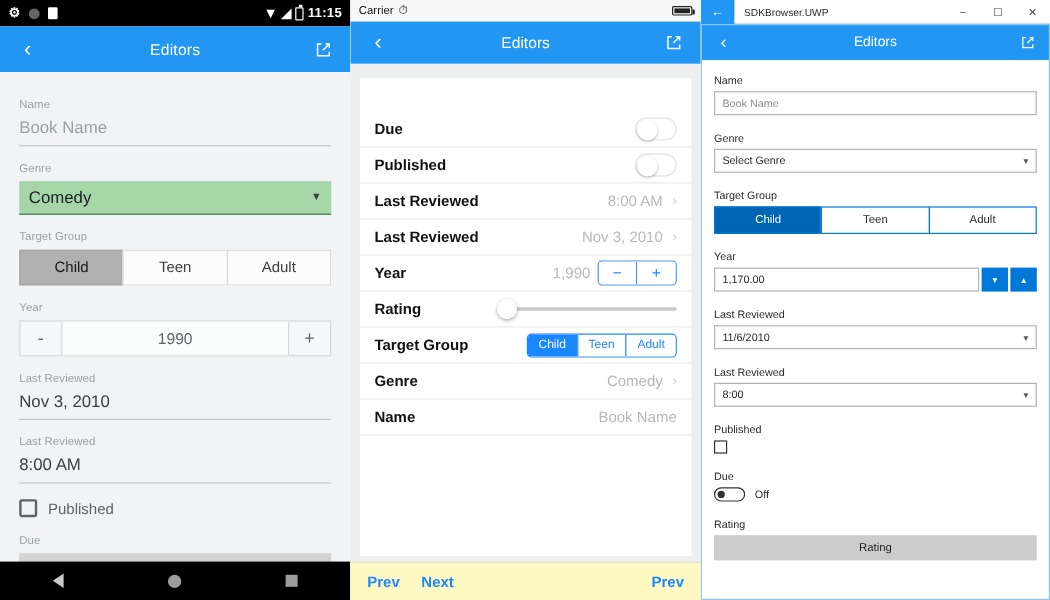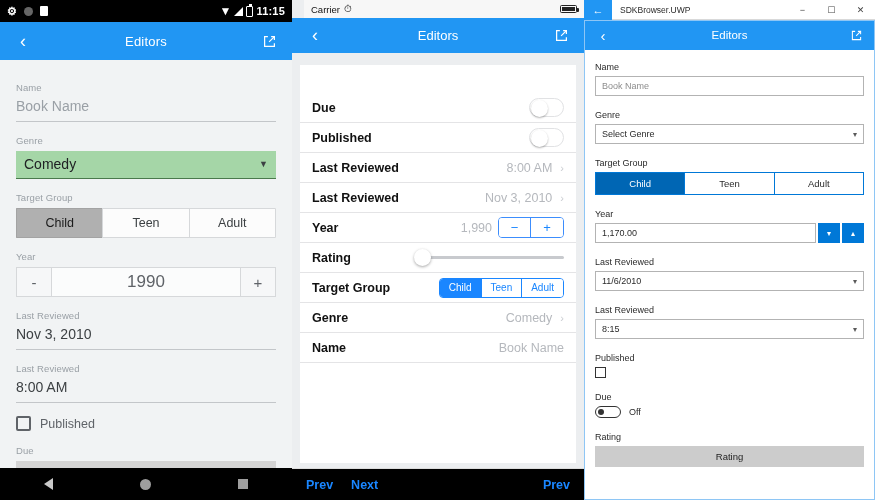--- a/index.html
+++ b/index.html
@@ -81,21 +81,21 @@
     display:flex; align-items:stretch; margin-bottom: 13px;
     border: 1px solid #d6d8da; background: #f6f7f8; height: 30px;
   }
   .and-step .sbtn {
     width: 34px; display:flex; align-items:center; justify-content:center;
     font-size: 15px; color:#5f6368;
   }
   .and-step .sval {
     flex:1; display:flex; align-items:center; justify-content:center;
     border-left:1px solid #d6d8da; border-right:1px solid #d6d8da;
-    background:#fbfcfc; font-size:17px; color:#5f6368;
+    background:#fbfcfc; font-size:13px; color:#5f6368;
   }
   .and-check-row { display:flex; align-items:center; gap:9px; margin: 4px 0 14px 0; }
   .and-box { width:15px; height:15px; border:2px solid #5f6368; border-radius:2px; }
   .and-check-row .cl { font-size: 12.5px; color:#5f6368; }
   .and-flat-btn {
     background: #d4d4d4; color:#1f1f1f; text-align:center;
     font-size: 12.5px; font-weight: bold; letter-spacing:.6px;
     padding: 9px 0; margin-bottom: 11px;
   }
   .and-nav {
@@ -107,21 +107,21 @@
   .nav-home { width:11px;height:11px;border-radius:50%;background:#9e9e9e; }
   .nav-rec  { width:10px;height:10px;background:#9e9e9e; }
 
   
   .ios-status {
     height: 18px; background: #f7f7f7; color:#111;
     display:flex; align-items:center; padding: 0 7px; font-size: 9.5px;
   }
   .ios-status .carrier { display:flex; align-items:center; gap:4px; }
   .ios-status .t { position:absolute; left:0; right:0; text-align:center; font-weight:bold; font-size:9.5px; }
-  .ios-status-wrap { position:relative;padding-left:12px; }
+  .ios-status-wrap { position:relative; }
   .ios-batt { margin-left:auto; width:17px; height:8.5px; border:1px solid #222; border-radius:1.5px; position:relative; }
   .ios-batt i { position:absolute; inset:1px; background:#222; display:block; }
   .ios-batt::after { content:''; position:absolute; right:-2.6px; top:2.3px; width:1.6px; height:3.5px; background:#222; border-radius:0 1px 1px 0; }
 
   .ios-appbar {
     height: 35px; background: #2196f3; color:#fff; display:flex; align-items:center;
     padding: 0 12px; position:relative;
   }
   .ios-appbar .title { position:absolute; left:0; right:0; text-align:center; font-size:13px; }
 
@@ -155,22 +155,22 @@
     background:#fff; box-shadow:0 1px 3px rgba(0,0,0,.35);
   }
   .ios-seg { margin-left:auto; display:flex; height:20px; border:1px solid #1a86ff; border-radius:4px; overflow:hidden; }
   .ios-seg .sgi {
     padding: 0 9px; display:flex; align-items:center; font-size:10px;
     background:#fff; color:#1a86ff; border-left:1px solid #1a86ff;
   }
   .ios-seg .sgi:first-child { border-left:0; }
   .ios-seg .sgi.on { background:#1a86ff; color:#fff; }
   .ios-toolbar {
-    position:absolute; bottom:0; left:0; right:0; height:32px; background:#000000;
-    border-top:1px solid #dcdcdc; display:flex; align-items:center; padding: 0 14px; gap:18px;text-decoration:underline;
+    position:absolute; bottom:0; left:0; right:0; height:32px; background:#fef9c3;
+    border-top:1px solid #dcdcdc; display:flex; align-items:center; padding: 0 14px; gap:18px;
   }
   .ios-toolbar .tb { color:#1a86ff; font-size:12.5px; font-weight:600; }
   .ios-toolbar .tb.done { margin-left:auto; }
 
   
   .uwp-title {
     height: 20px; background:#fff; border-bottom:1px solid #d9d9d9;
     display:flex; align-items:center; font-size:8.5px; color:#2b2b2b;
   }
   .uwp-title .back {
@@ -453,21 +453,21 @@
       </div>
 
       <div class="uwp-label">Last Reviewed</div>
       <div class="uwp-input">
         <span>11/6/2010</span>
         <span class="chev">▾</span>
       </div>
 
       <div class="uwp-label">Last Reviewed</div>
       <div class="uwp-input">
-        <span>8:15</span>
+        <span>8:00</span>
         <span class="chev">▾</span>
       </div>
 
       <div class="uwp-label">Published</div>
       <div class="uwp-cb"></div>
 
       <div class="uwp-label">Due</div>
       <div class="uwp-tog-row">
         <span class="uwp-tog">
             <i></i>

